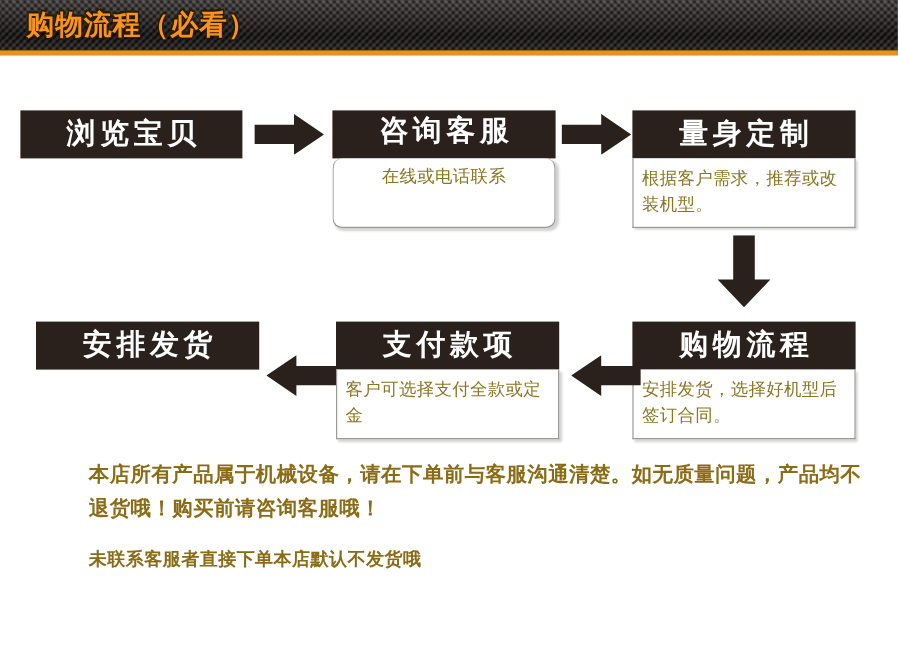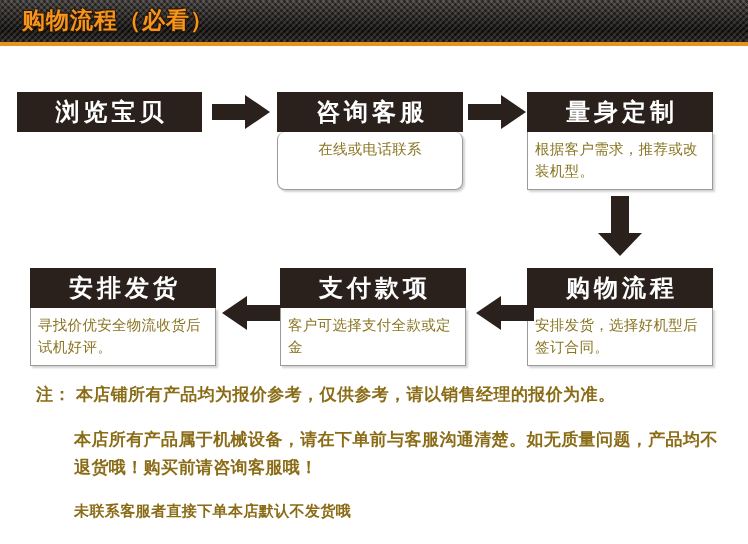--- a/index.html
+++ b/index.html
@@ -76,21 +76,21 @@
     line-height: 22px;
     padding: 6px 7px 7px 7px;
     box-sizing: border-box;
     text-align: left;
     letter-spacing: 0.3px;
   }
   .box-body.center { text-align: center; border-radius: 8px; }
 
   
   #box-browse   { left: 17px;  top: 92px;  width: 185px; }
-  #box-consult  { left: 277px; top: 92px;  width: 186px; }
+  #box-consult  { left: 277px; top: 92px;  width: 186px; font-family: Liberation Mono, monospace; }
   #box-custom   { left: 527px; top: 92px;  width: 186px; }
   #box-ship     { left: 30px;  top: 268px; width: 186px; }
   #box-pay      { left: 280px; top: 268px; width: 186px; }
   #box-contract { left: 527px; top: 268px; width: 186px; }
 
   #box-consult  .box-body,
   #box-custom   .box-body,
   #box-ship     .box-body,
   #box-pay      .box-body,
   #box-contract .box-body { height: 58px; }
@@ -197,22 +197,20 @@
   </div>
 
   <div class="arrow arrow-h" id="arrow-4">
     <svg width="58" height="34" viewBox="0 0 58 34">
       <polygon points="58,9 25,9 25,0 0,17 25,34 25,25 58,25" fill="#2b211c"></polygon>
     </svg>
   </div>
 
   <div class="box" id="box-ship">
     <div class="box-head">安排发货</div>
-    <div class="box-body">寻找价优安全物流收货后试机好评。</div>
   </div>
 
 </div>
 
 <div class="notes">
-  <div class="note-line" id="note-1">注： 本店铺所有产品均为报价参考，仅供参考，请以销售经理的报价为准。</div>
   <div class="note-line" id="note-2">本店所有产品属于机械设备，请在下单前与客服沟通清楚。如无质量问题，产品均不退货哦！购买前请咨询客服哦！</div>
   <div class="note-line" id="note-3">未联系客服者直接下单本店默认不发货哦</div>
 </div>
 
 </body></html>

